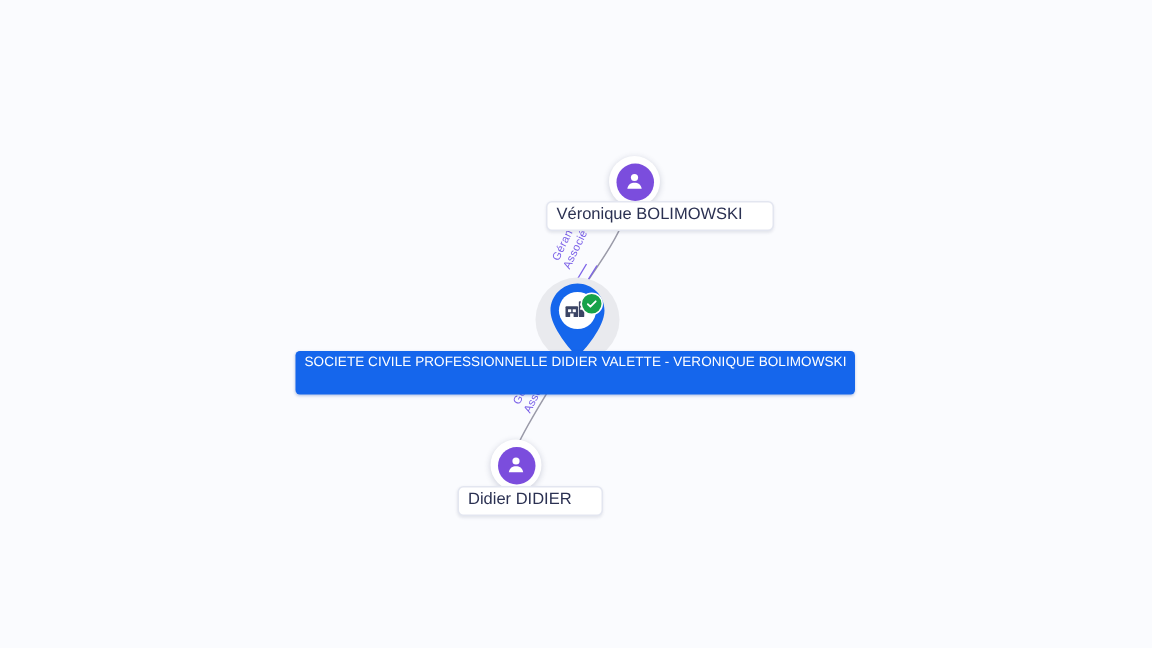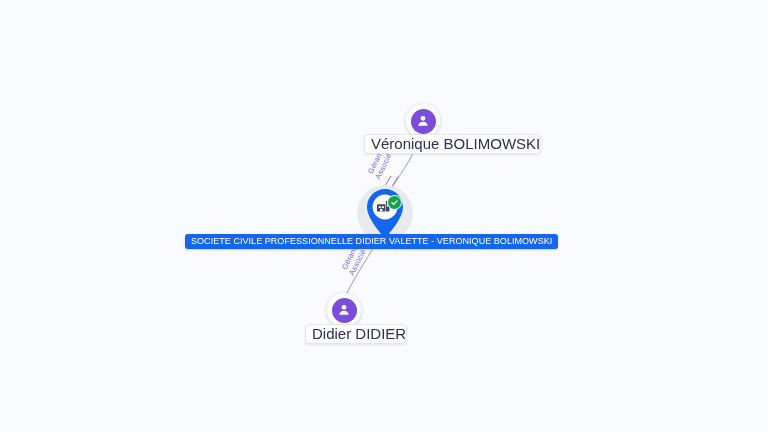--- a/index.html
+++ b/index.html
@@ -87,23 +87,23 @@
   #node-veronique { left: 406px; top: 104px; }
   #node-didier    { left: 327px; top: 293px; }
 
   
   .person-label {
     position: absolute;
     background: #ffffff;
     border: 1px solid #e3e6f0;
     border-radius: 4px;
     color: #2b3152;
-    font-size: 15px;
+    font-size: 11px;
     line-height: 11px;
-    padding: 3px 0 4px 6px;
+    padding: 3px 20px 4px 6px;
     white-space: nowrap;
     box-shadow: 0 1px 2px rgba(40,50,90,.10);
     font-family: "Liberation Sans", sans-serif;
   }
   #label-veronique { left: 364px; top: 134px; }
   #label-didier    { left: 305px; top: 324px; }
 
   
   #node-company {
     position: absolute;
@@ -140,23 +140,23 @@
     display: flex;
     align-items: center;
     justify-content: center;
     box-sizing: border-box;
   }
   .company-check svg { display: block; }
 
   
   #banner-company {
     position: absolute;
-    left: 185px;
+    left: 197px;
     top: 234px;
-    height: 15px;
+    height: 29px;
     background: #1566ec;
     border-radius: 3px;
     color: #ffffff;
     font-size: 9px;
     line-height: 15px;
     letter-spacing: .05px;
     padding: 0 6px;
     white-space: nowrap;
     box-shadow: 0 1px 2px rgba(20,70,170,.28);
     font-family: "Liberation Sans", sans-serif;

